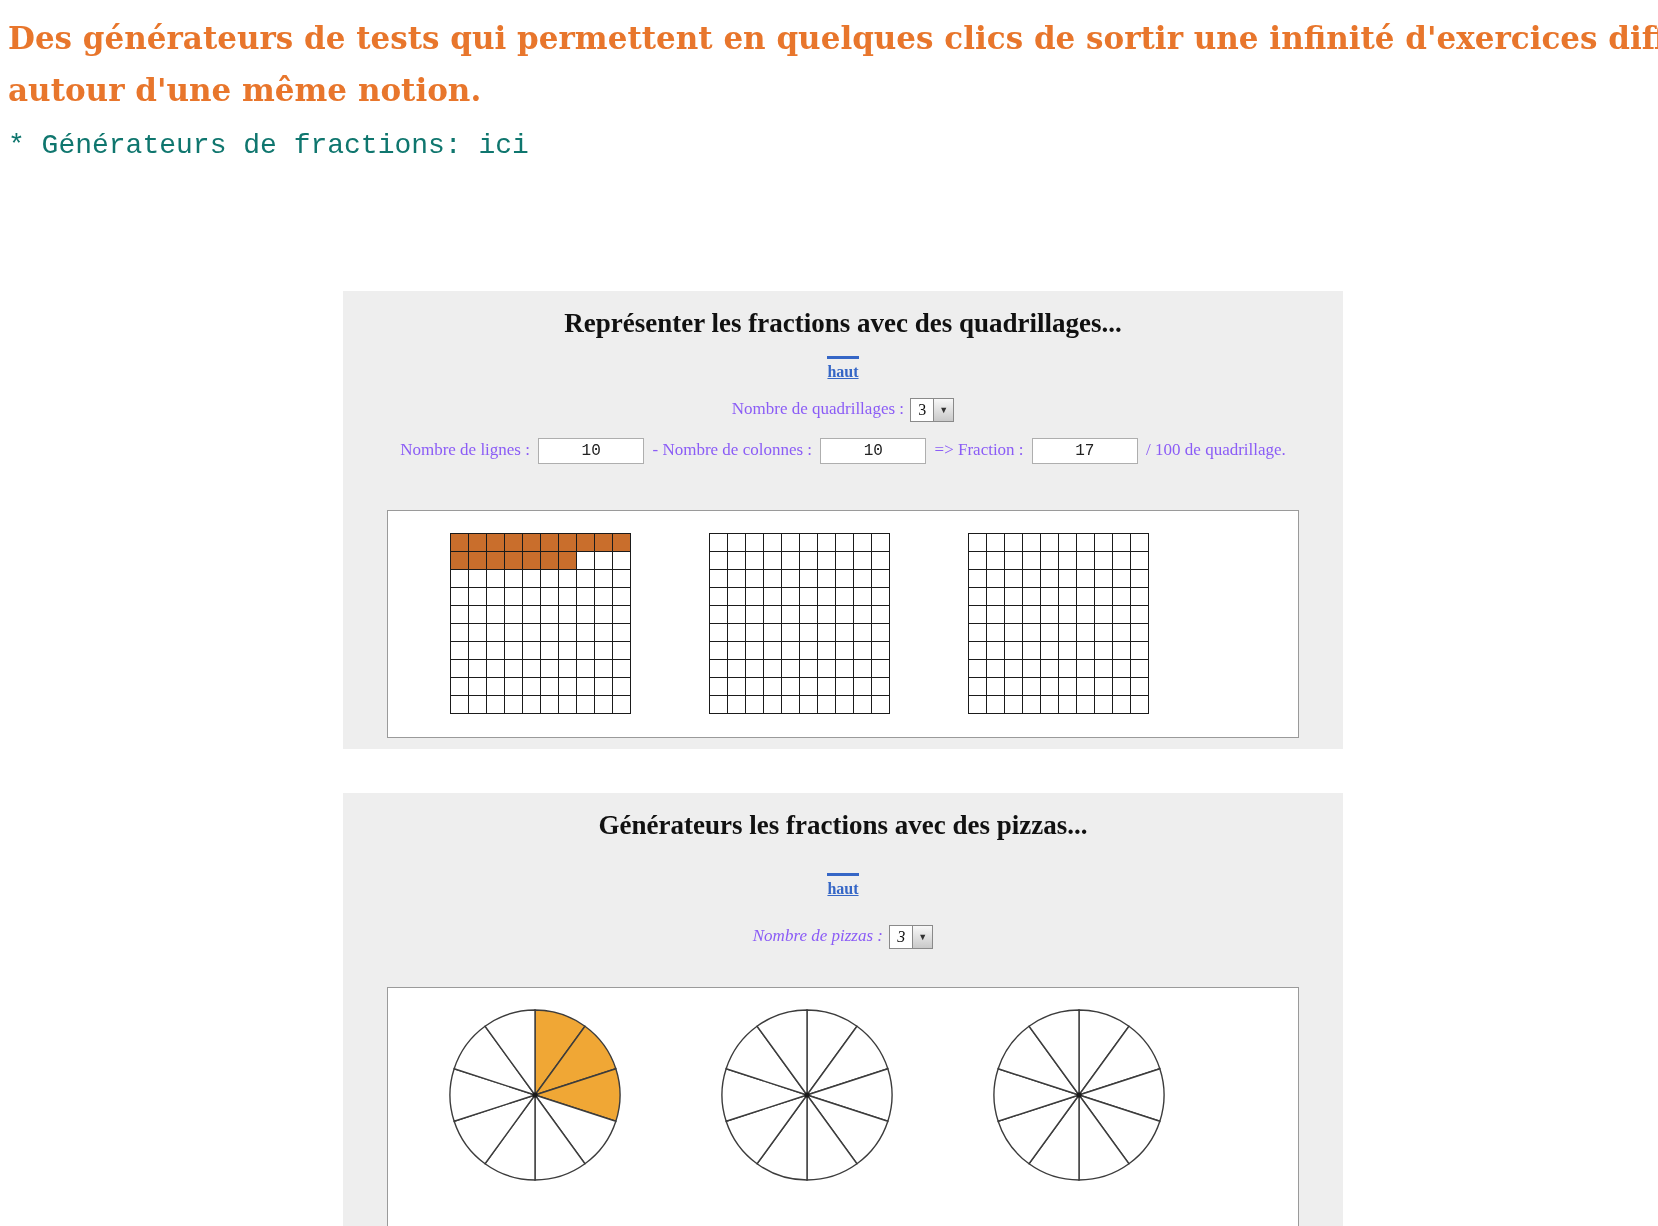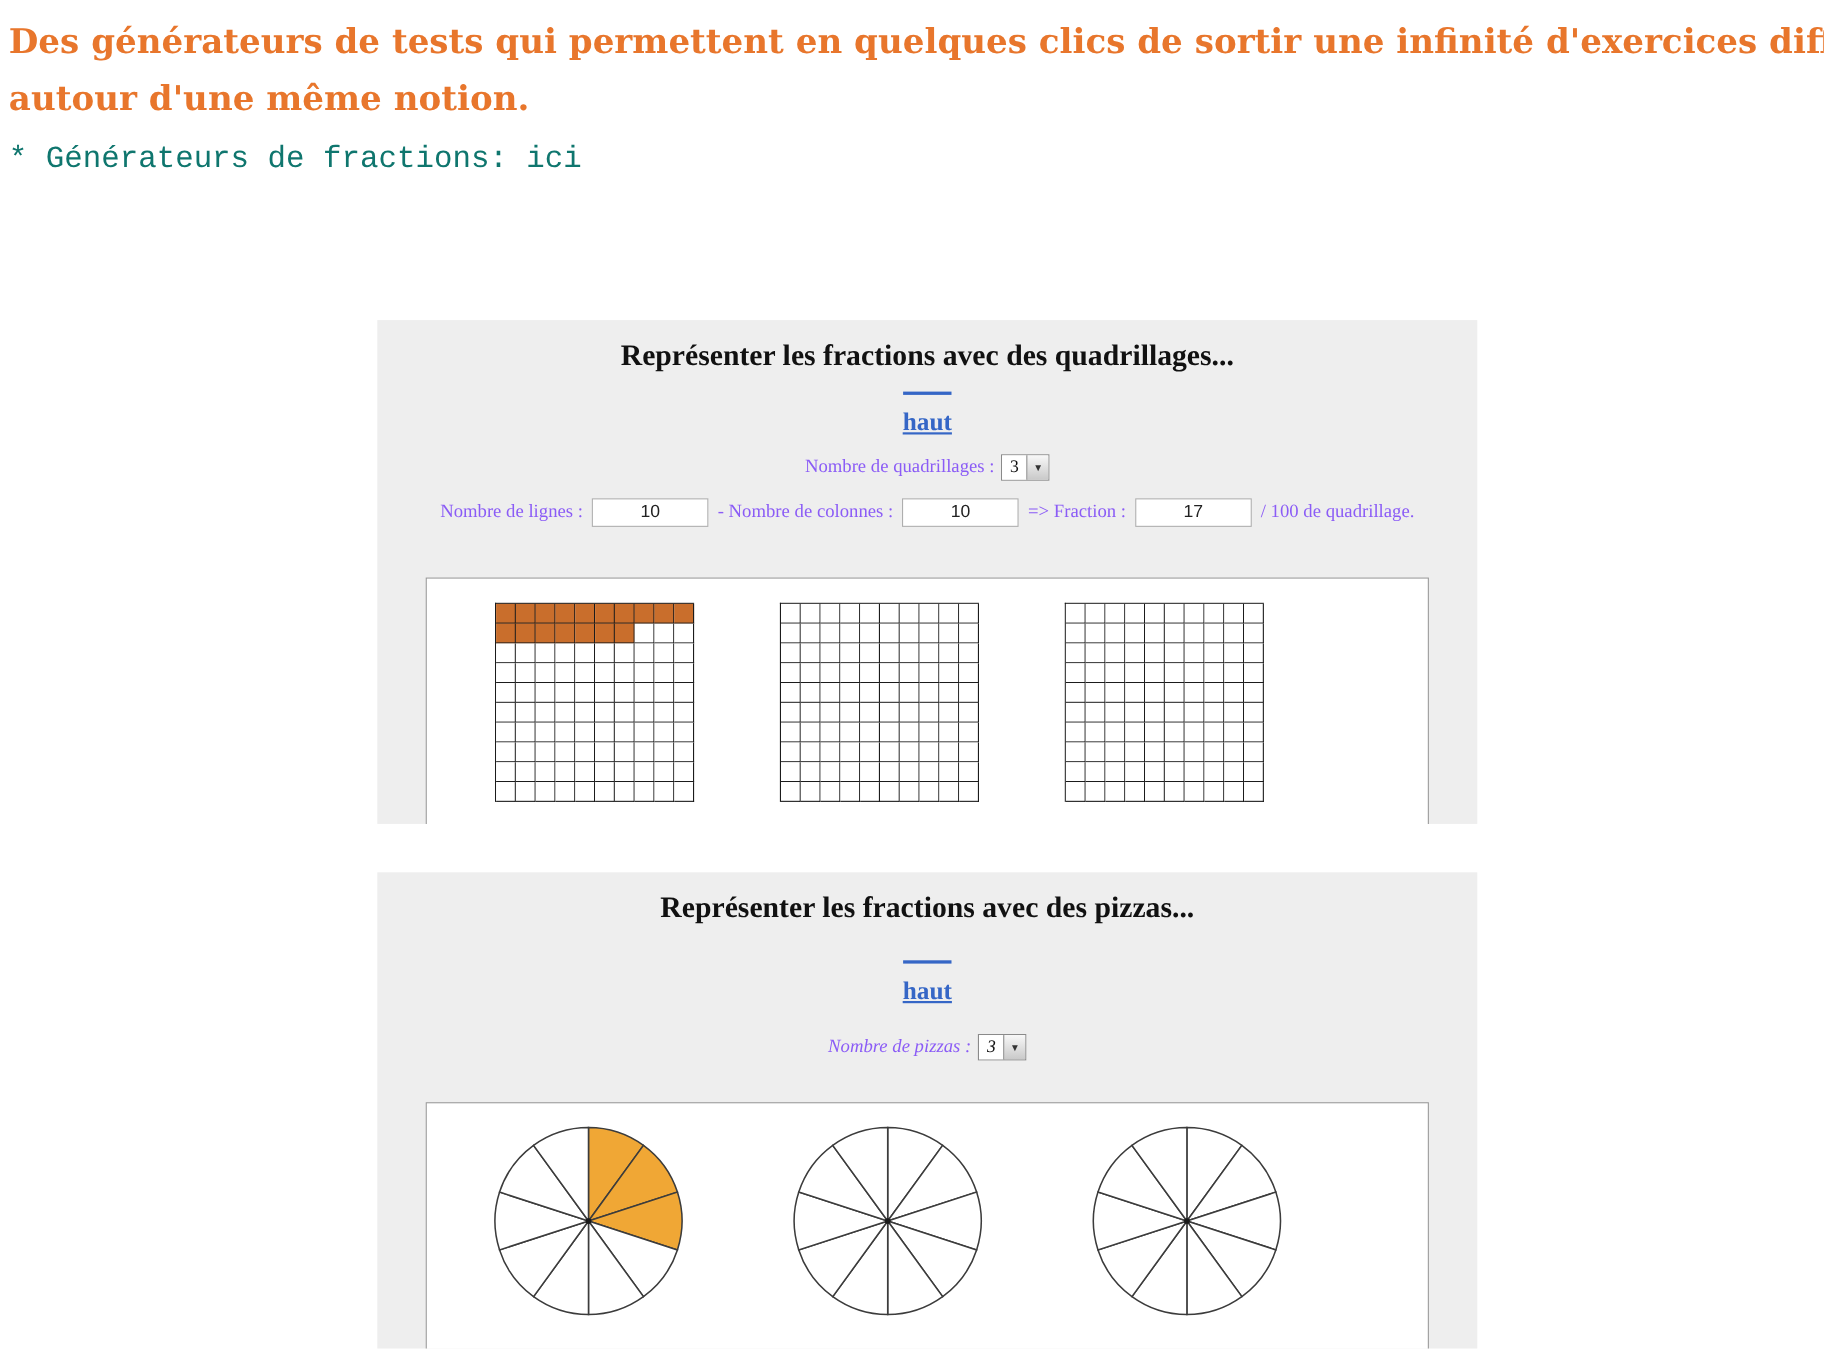--- a/index.html
+++ b/index.html
@@ -36,25 +36,25 @@
   .panel-pizza { top:793px; height:560px; }
   .ptitle {
     margin:16px 0 0 0;
     font-size:27px; line-height:32px;
     font-weight:bold; color:#111;
   }
   .hautrow { margin-top:17px; line-height:18px; }
   .panel-pizza .hautrow { margin-top:32px; }
   .haut {
     display:inline-block;
-    font-size:23px; font-weight:bold;
+    font-size:16px; font-weight:bold;
     color:var(--link-blue, #3566C6);
     text-decoration:underline;
     border-top:3px solid var(--link-blue, #3566C6);
-    padding-top:16px;
+    padding-top:4px;
     cursor:pointer;
   }
   .row { margin-top:16px; font-size:17px; color:#1a1a1a; line-height:24px; }
   .panel-pizza .selrow  { margin-top:26px;font-style:italic; }
   .panel-pizza .fracrow { margin-top:24px; }
   .lbl { color:#8b5cf6; }
   
   .sel {
     display:inline-flex; vertical-align:middle;
     border:1px solid #8a8a8a; background:#fff;
@@ -68,21 +68,21 @@
     display:inline-flex; align-items:center; justify-content:center;
     width:19px; border-left:1px solid #8a8a8a;
     background:linear-gradient(#f8f8f8, #c9c9c9);
     font-size:9px; color:#333;
     cursor:pointer;
   }
   
   .tin {
     box-sizing:border-box;
     height:26px; border:1px solid #aeaeae; background:#fff;
-    text-align:center; font-family:Liberation Sans, sans-serif;
+    text-align:center; font-family:Liberation Mono, monospace;
     font-size:16px; color:#222;
     vertical-align:middle; margin:0 4px;
   }
   .tin.wide   { width:106px; }
   .tin.narrow { width:88px; }
   
   .canvasbox {
     width:910px; background:#fff;
     border:1px solid #9a9a9a;
     margin:46px auto 0 auto;
@@ -452,21 +452,21 @@
           <div class="qcell"></div>
           <div class="qcell"></div>
           <div class="qcell"></div>
           <div class="qcell"></div>
         </div>
       </div>
   </div>
 </section>
 
 <section class="panel panel-pizza">
-  <h2 class="ptitle">Représenter les fractions avec des pizzas...</h2>
+  <h2 class="ptitle">Générateurs les fractions avec des pizzas...</h2>
 
   <div class="hautrow">
     <span class="haut">haut</span>
   </div>
 
   <div class="row selrow">
     <span class="lbl">Nombre de pizzas :</span>
     <span class="sel">
       <span class="selval">3</span>
       <span class="selbtn">▼</span>

